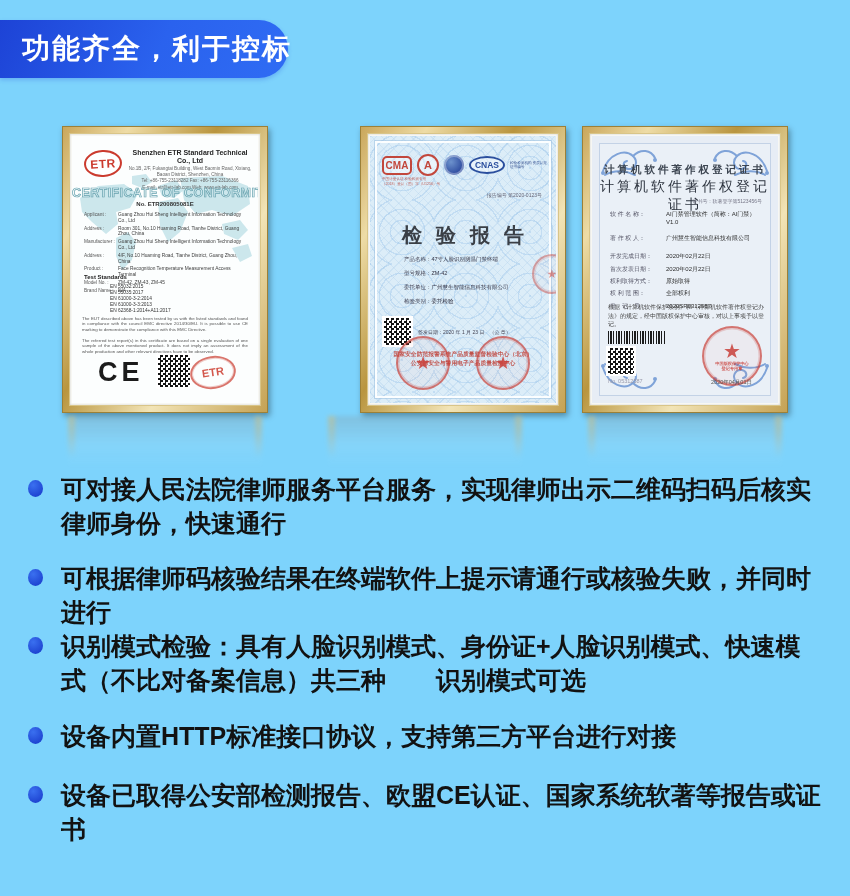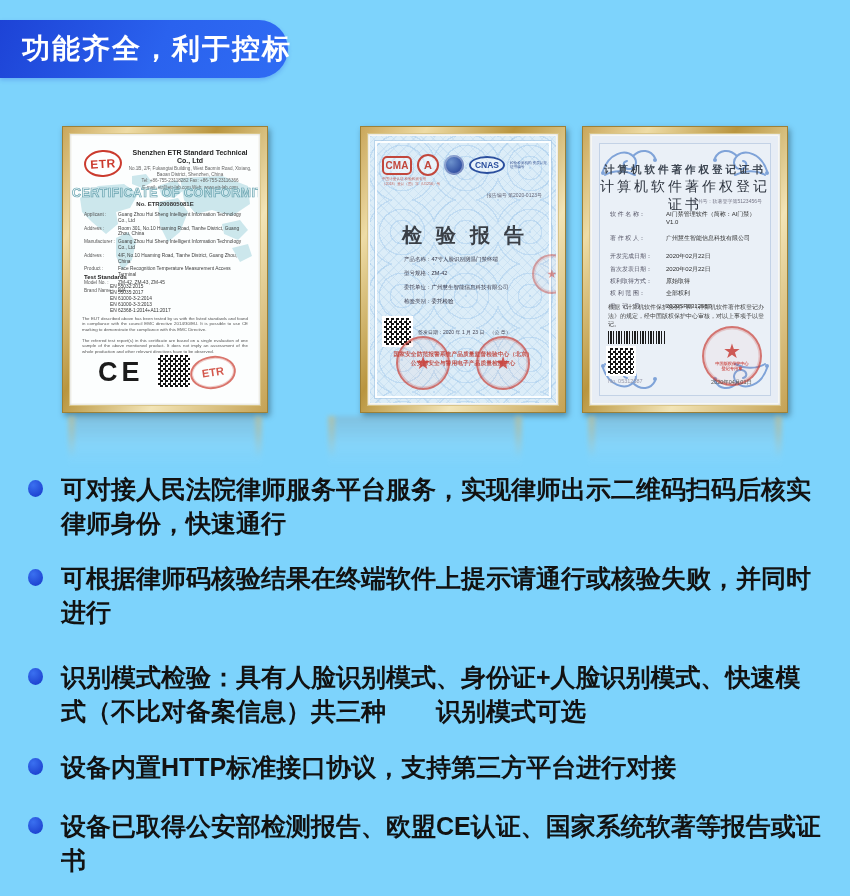--- a/index.html
+++ b/index.html
@@ -125,21 +125,21 @@
   .cr-qr{position:absolute;left:16px;top:212px;width:26px;height:26px;}
   .cr-serial{position:absolute;left:16px;top:242px;font-size:5.5px;color:#99a;}
   .cr-stamp{right:16px;top:190px;width:60px;height:60px;flex-direction:column;}
   .cr-star{font-size:20px;line-height:20px;}
   .cr-stamp-t{font-size:4.2px;line-height:5px;font-weight:bold;}
   .cr-date{position:absolute;right:26px;top:243px;font-size:5.5px;color:#555;}
 
   
   .features{position:absolute;left:28px;top:472px;width:794px;}
   .feature{display:flex;}
-  .f-mb0{margin-bottom:21px;}.f-mb1{margin-bottom:31px;}.f-mb2{margin-bottom:22px;}.f-mb3{margin-bottom:25px;}
+  .f-mb0{margin-bottom:21px;}.f-mb1{}.f-mb2{margin-bottom:22px;}.f-mb3{margin-bottom:25px;}
   .dot{flex:0 0 15px;height:17px;margin-top:8px;margin-right:18px;border-radius:50%;
     background:radial-gradient(circle at 35% 30%,#3a70f0,#1536c8);}
   .f-text{width:761px;font-size:25px;font-weight:bold;color:#121212;line-height:34px;}
 </style>
 </head>
 <body>
 
 <div class="page">
 
   <div class="banner">

